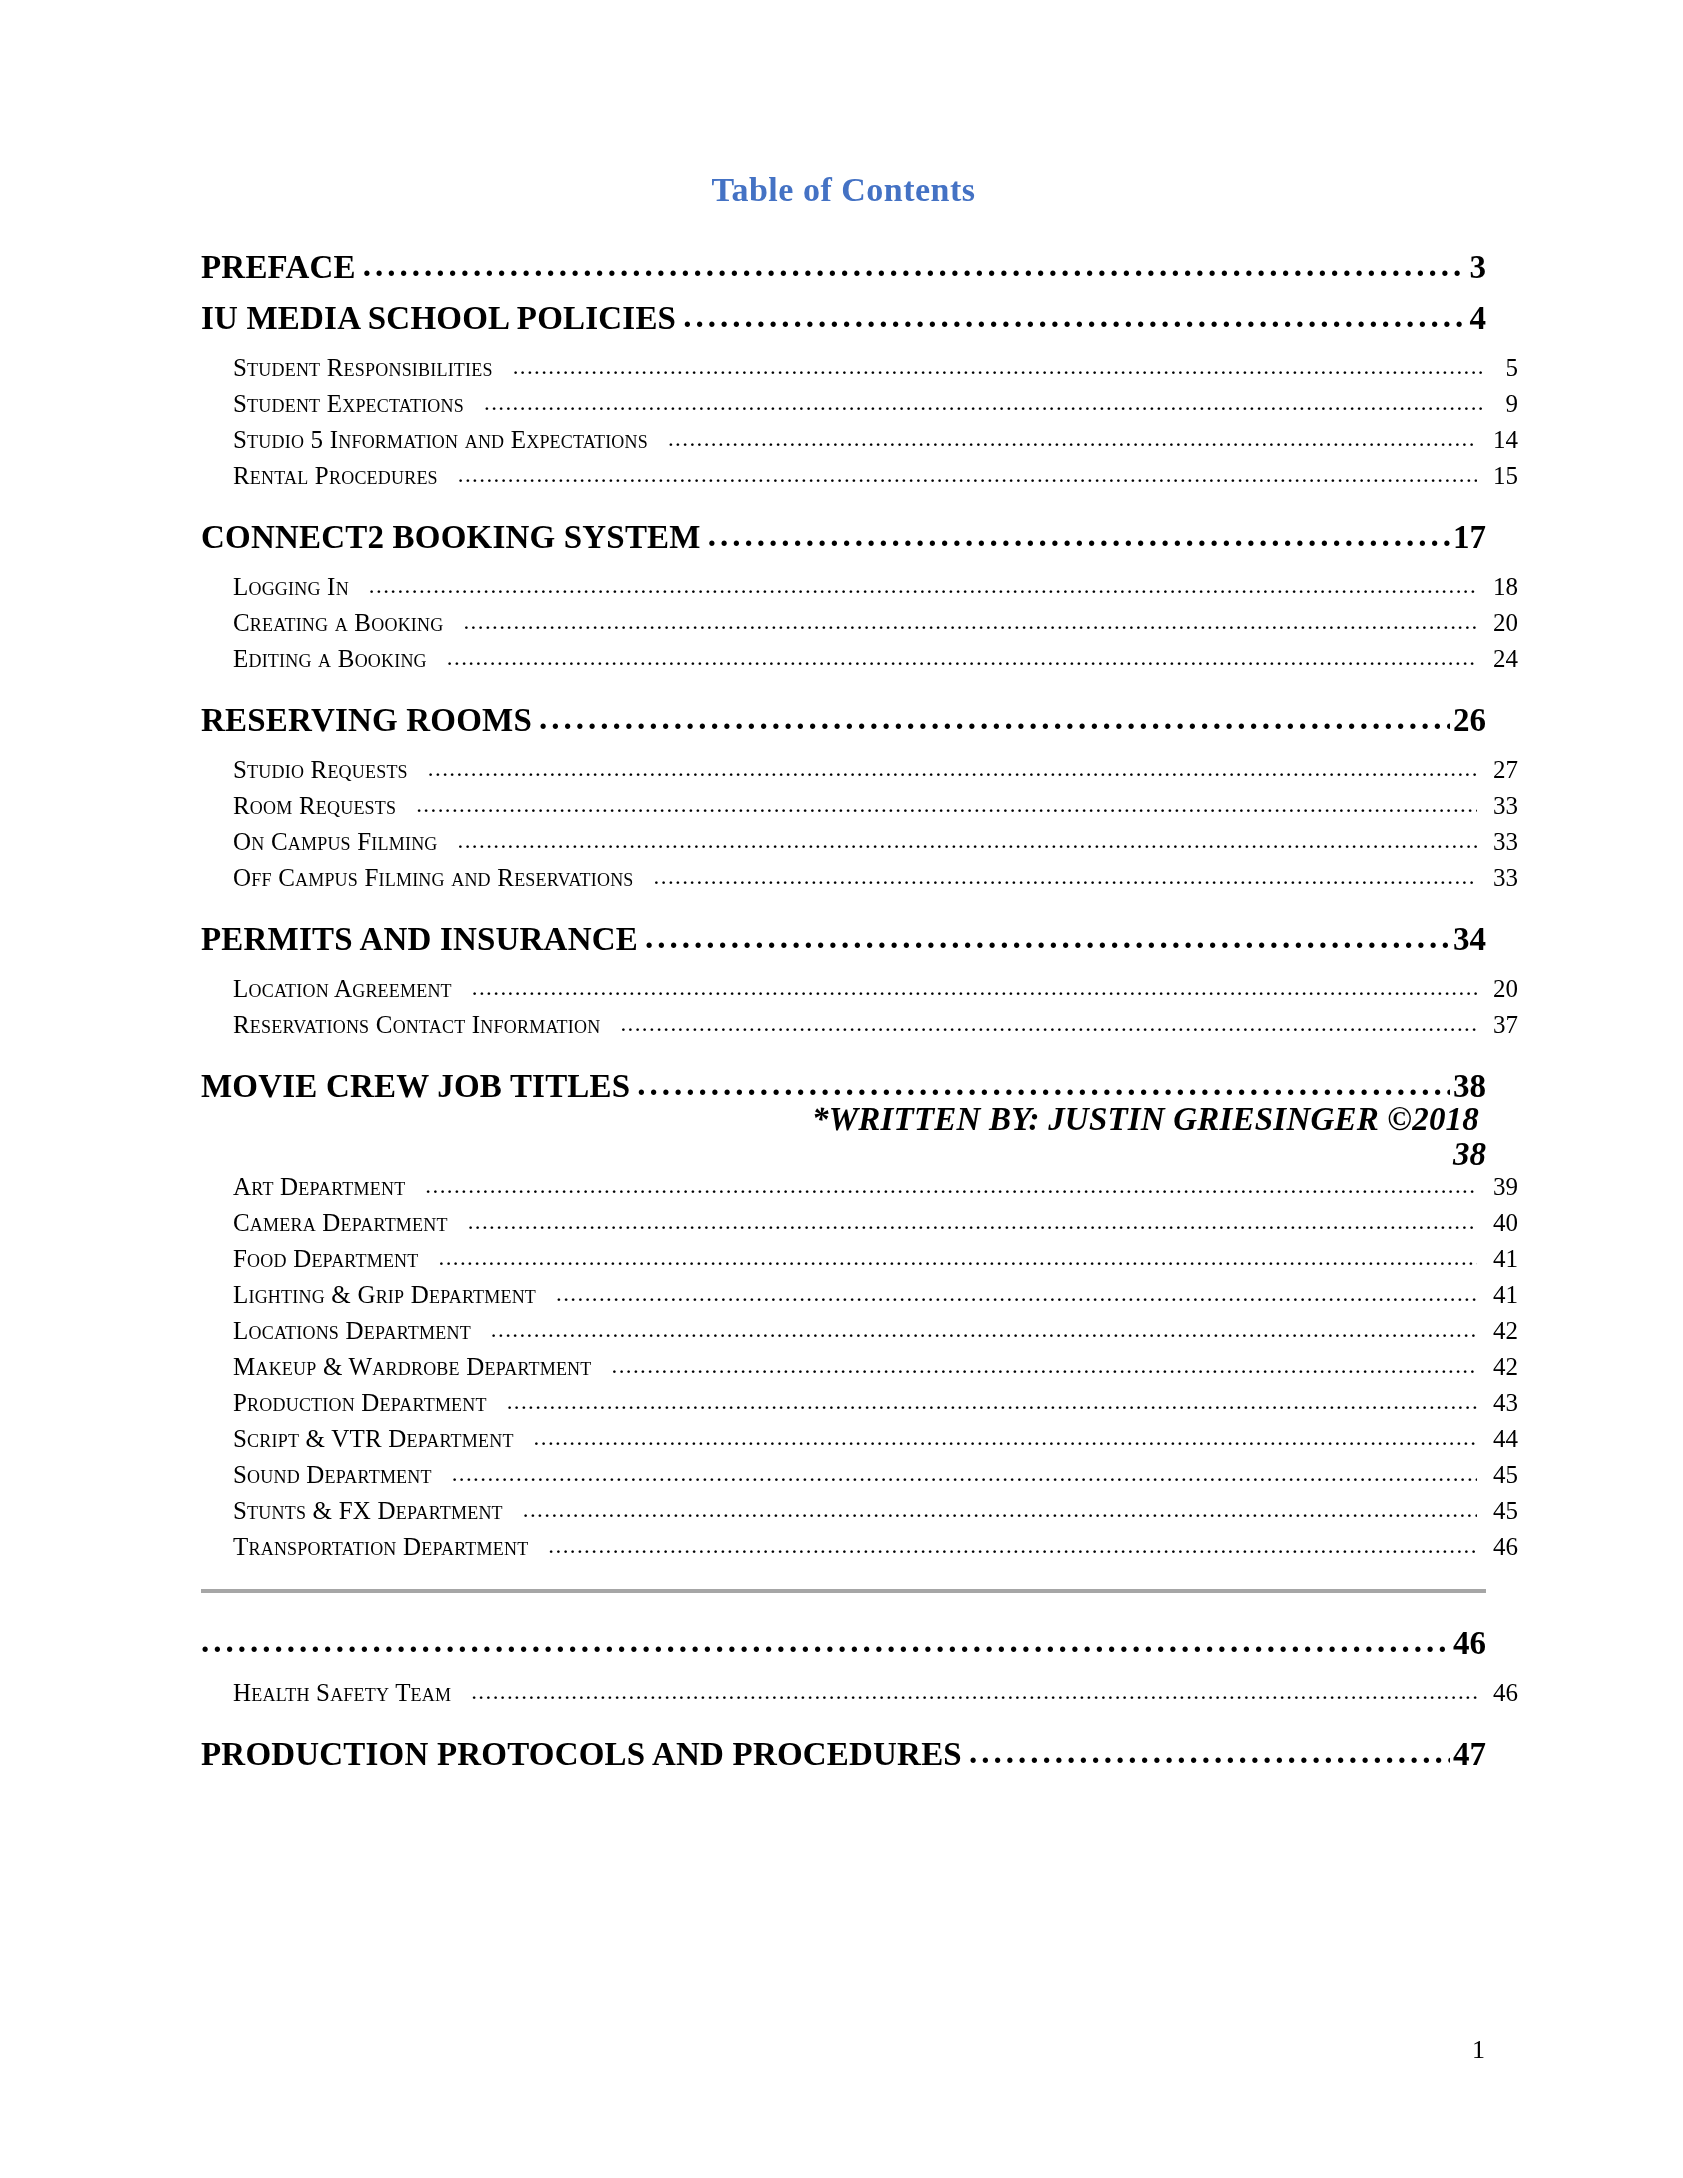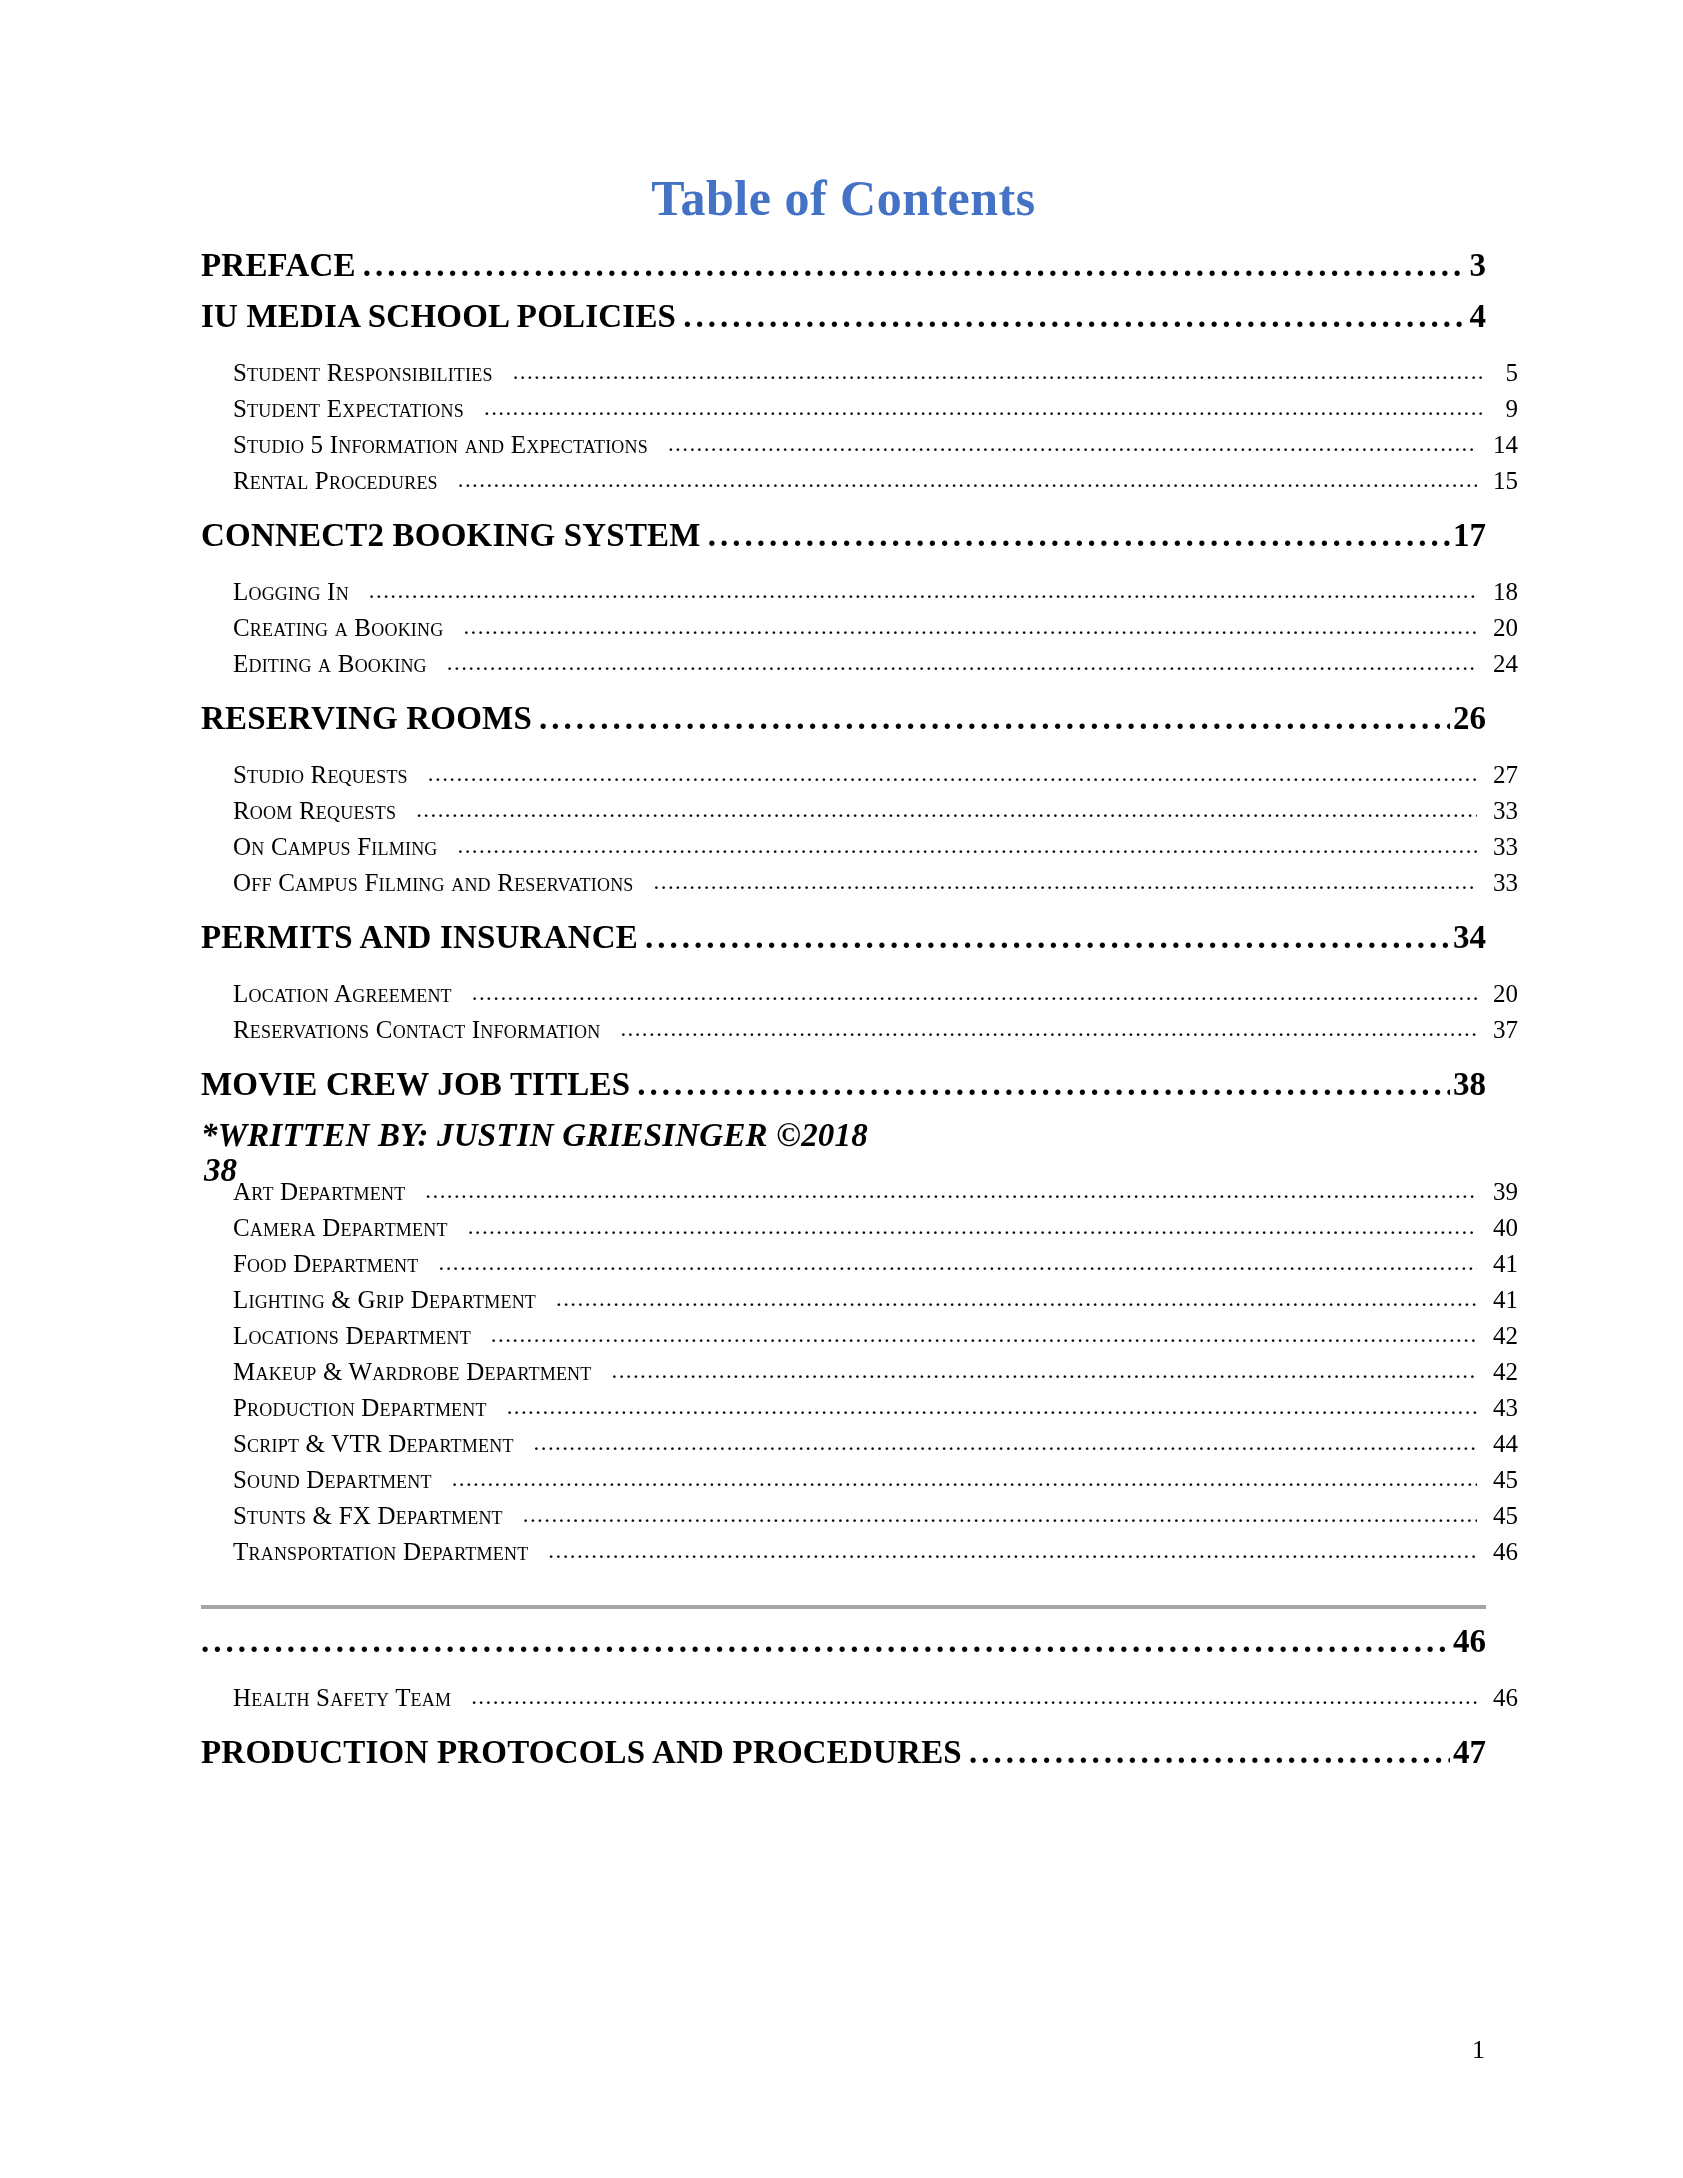--- a/index.html
+++ b/index.html
@@ -30,32 +30,32 @@
     left: 201px;
     top: 173px;
     width: 1285px;
   }
 
   
   .toc-title {
     text-align: center;
     font-family: "Liberation Serif", "DejaVu Serif", serif;
     font-weight: bold;
-    font-size: 50px;
+    font-size: 34px;
     line-height: 1.0;
     color: #4472C4;
     letter-spacing: 0.5px;
     margin: 0 0 26px 0;
     padding: 0;
   }
 
   
   .toc-row {
     display: flex;
-    align-items: flex-start;
+    align-items: flex-end;
     width: 100%;
     box-sizing: border-box;
     white-space: nowrap;
   }
   .toc-label {
     flex: 0 0 auto;
     white-space: nowrap;
   }
   .toc-dots {
     flex: 1 1 auto;

